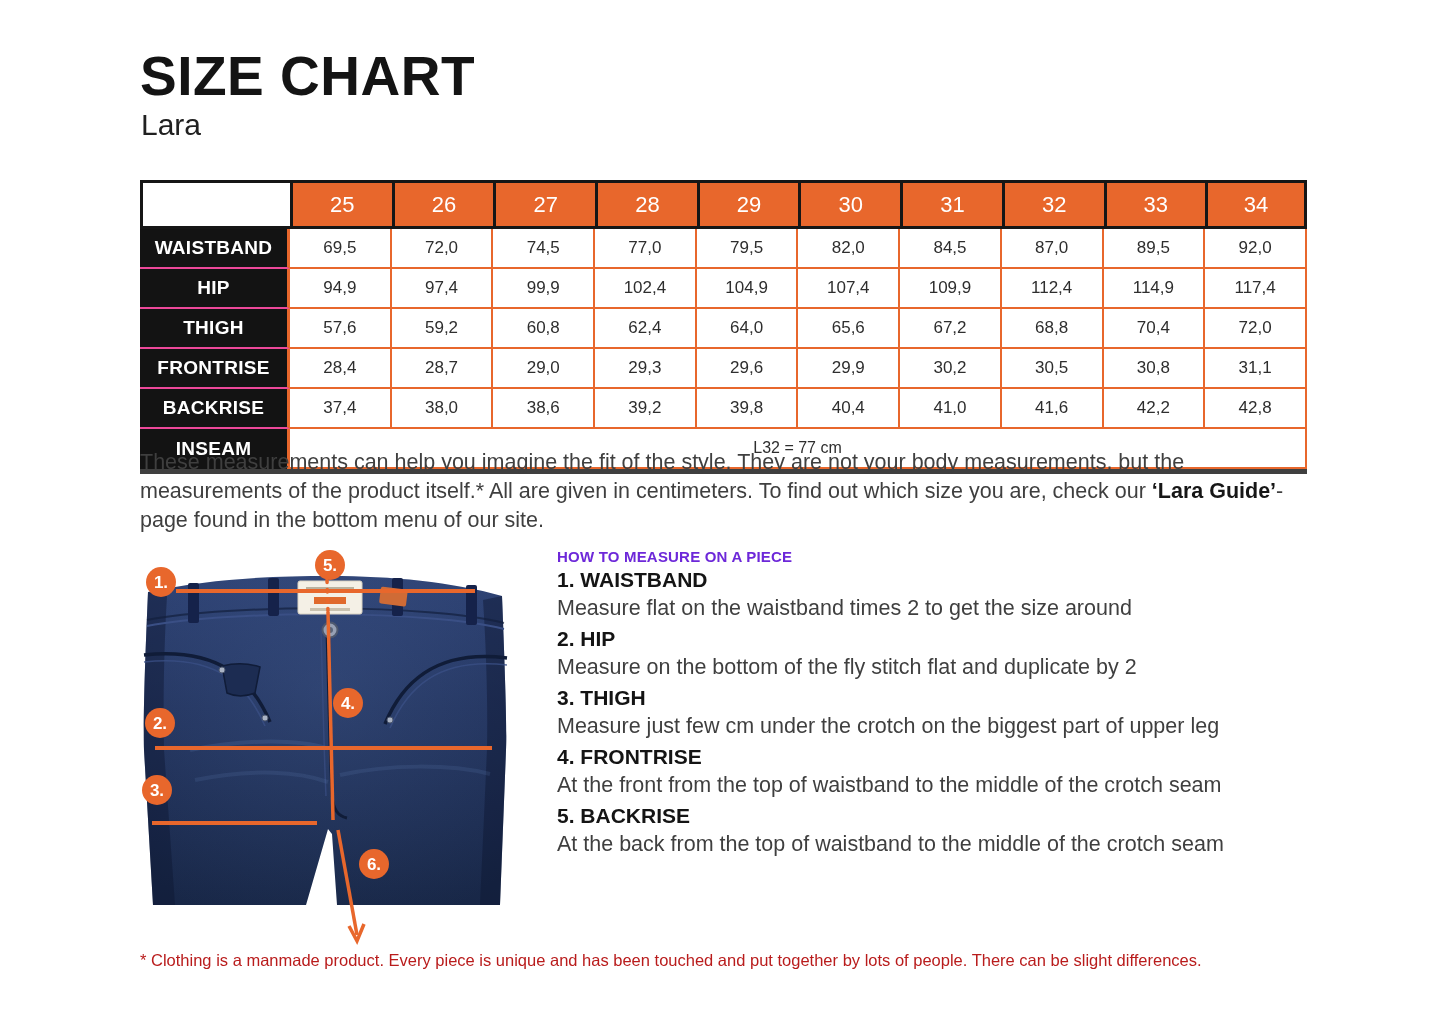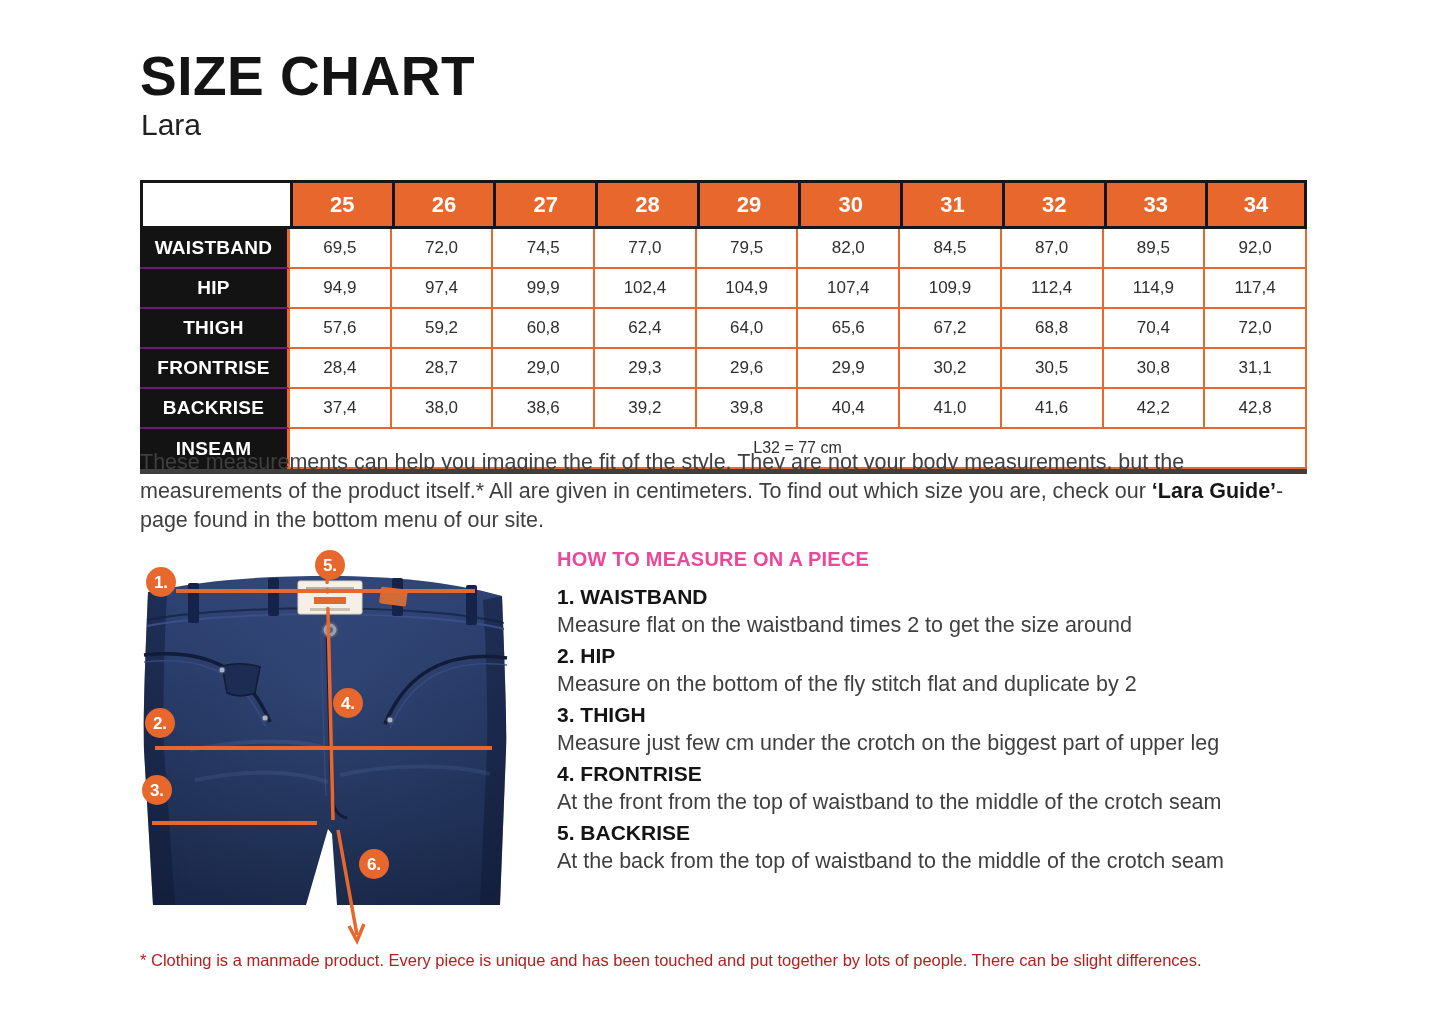--- a/index.html
+++ b/index.html
@@ -30,29 +30,29 @@
     width:100%; border-collapse:separate; border-spacing:0; table-layout:fixed;
   }
   table.size-table th, table.size-table td { text-align:center; vertical-align:middle; }
   th.corner {
     width:150px; background:#ffffff;
     border-top:3px solid #161616; border-left:3px solid #161616;
     border-bottom:3px solid #161616;
     height:33px;
   }
   th.size {
-    background:#E8672C; color:#ffffff; font-size:22px; font-weight:700;
+    background:#E8672C; color:#ffffff; font-size:22px; font-weight:400;
     border-top:3px solid #161616; border-left:3px solid #161616;
     border-bottom:3px solid #161616; height:49px;
   }
   th.size:last-child { border-right:3px solid #161616; }
   td.label {
     background:#131313; color:#ffffff; font-size:19px; font-weight:700;
     letter-spacing:0.3px; height:36px;
-    border-bottom:2px solid #701a75; border-right:3px solid #E8672C;
+    border-bottom:2px solid #ec4899; border-right:3px solid #E8672C;
   }
   tr:last-child td.label { border-bottom:none; }
   td.data {
     background:#ffffff; color:#2e2e2e; font-size:17px; height:40px;
     border-right:2px solid #E8672C; border-bottom:2px solid #E8672C;
   }
   td.note { font-size:16px; }
 
   
   .intro {
@@ -61,21 +61,21 @@
   }
   .intro b { color:#161616; font-weight:700; }
 
   
   .jeans-figure { position:absolute; left:130px; top:550px; width:400px; height:405px; }
 
   
   .howto {
     position:absolute; left:557px; top:548px; width:770px;
   }
-  .howto-heading { font-size:20px; font-weight:700; color:#ec4899; letter-spacing:0.2px; margin-bottom:11px; }
+  .howto-heading { font-size:15px; font-weight:700; color:#6d28d9; letter-spacing:0.2px; }
   .step { margin-bottom:1px; }
   .step-title { font-size:21px; font-weight:700; color:#141414; line-height:29px; }
   .step-desc  { font-size:21.5px; font-weight:400; color:#3f3f3f; line-height:29px; }
 
   
   .footnote {
     position:absolute; left:140px; top:951px; width:1180px;
     font-size:16.5px; color:#b91c1c; font-weight:400;
   }
 </style>

